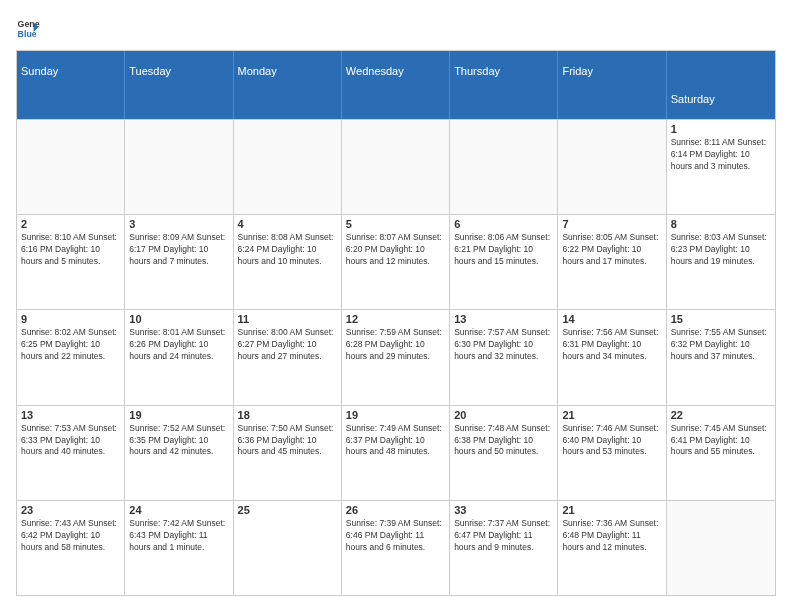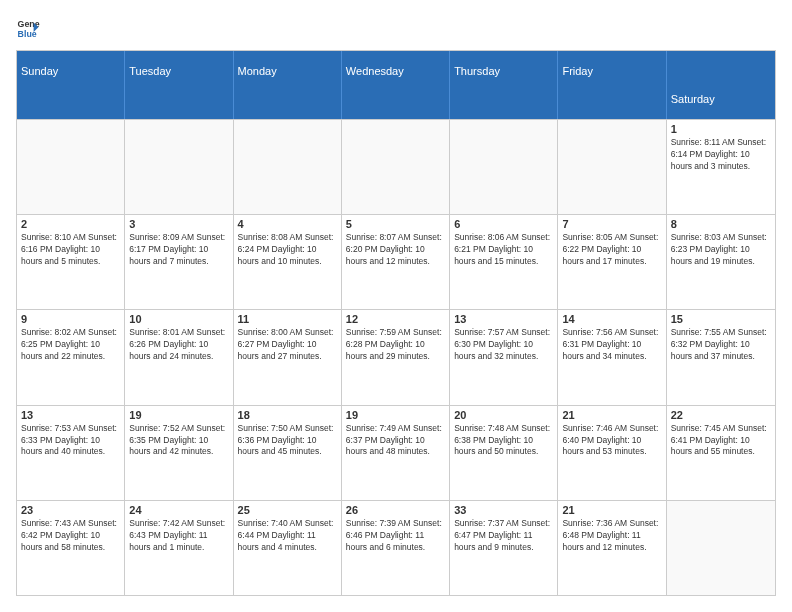--- a/index.html
+++ b/index.html
@@ -315,24 +315,20 @@
           </div>
           <div class="cal-cell">
             <div class="day-num">24</div>
             <div class="day-info">Sunrise: 7:42 AM
 Sunset: 6:43 PM
 Daylight: 11 hours
 and 1 minute.</div>
           </div>
           <div class="cal-cell">
             <div class="day-num">25</div>
-            <div class="day-info">Sunrise: 7:40 AM
-Sunset: 6:44 PM
-Daylight: 11 hours
-and 4 minutes.</div>
           </div>
           <div class="cal-cell">
             <div class="day-num">26</div>
             <div class="day-info">Sunrise: 7:39 AM
 Sunset: 6:46 PM
 Daylight: 11 hours
 and 6 minutes.</div>
           </div>
           <div class="cal-cell">
             <div class="day-num">33</div>

